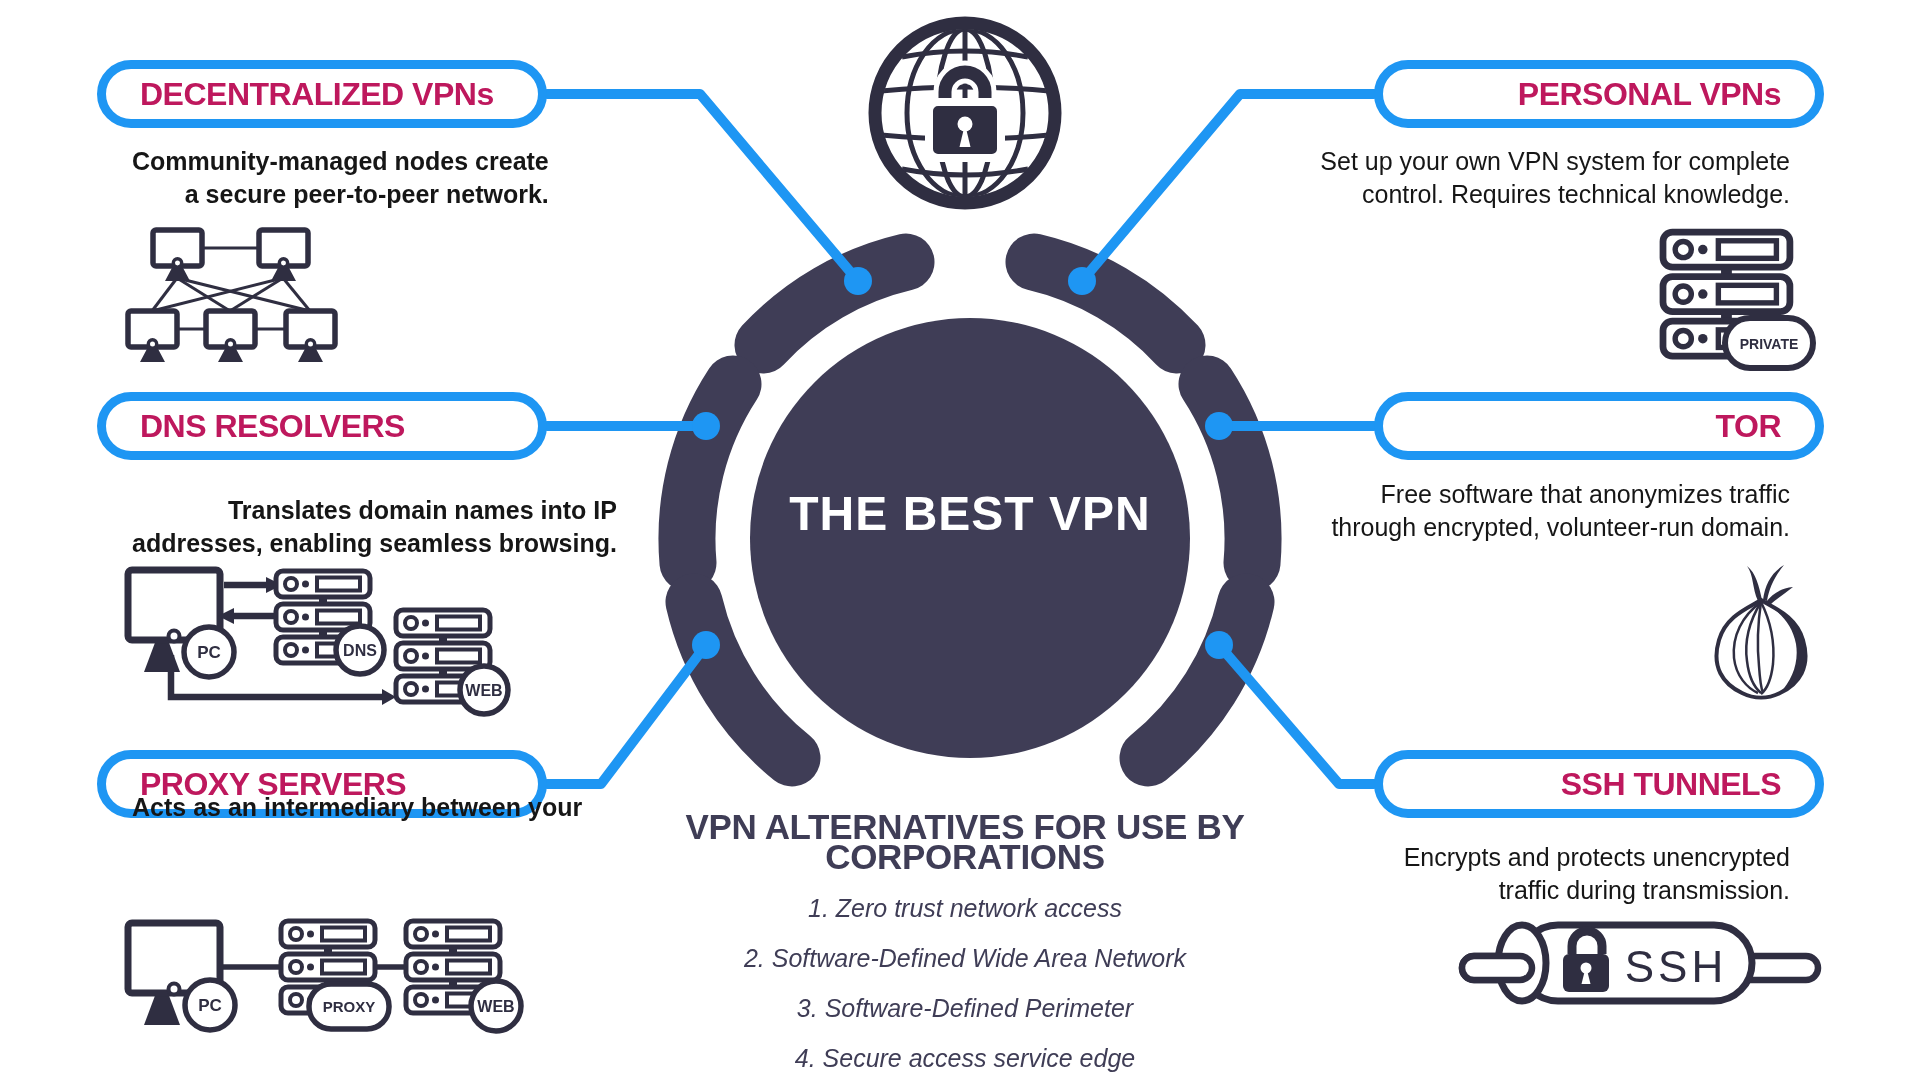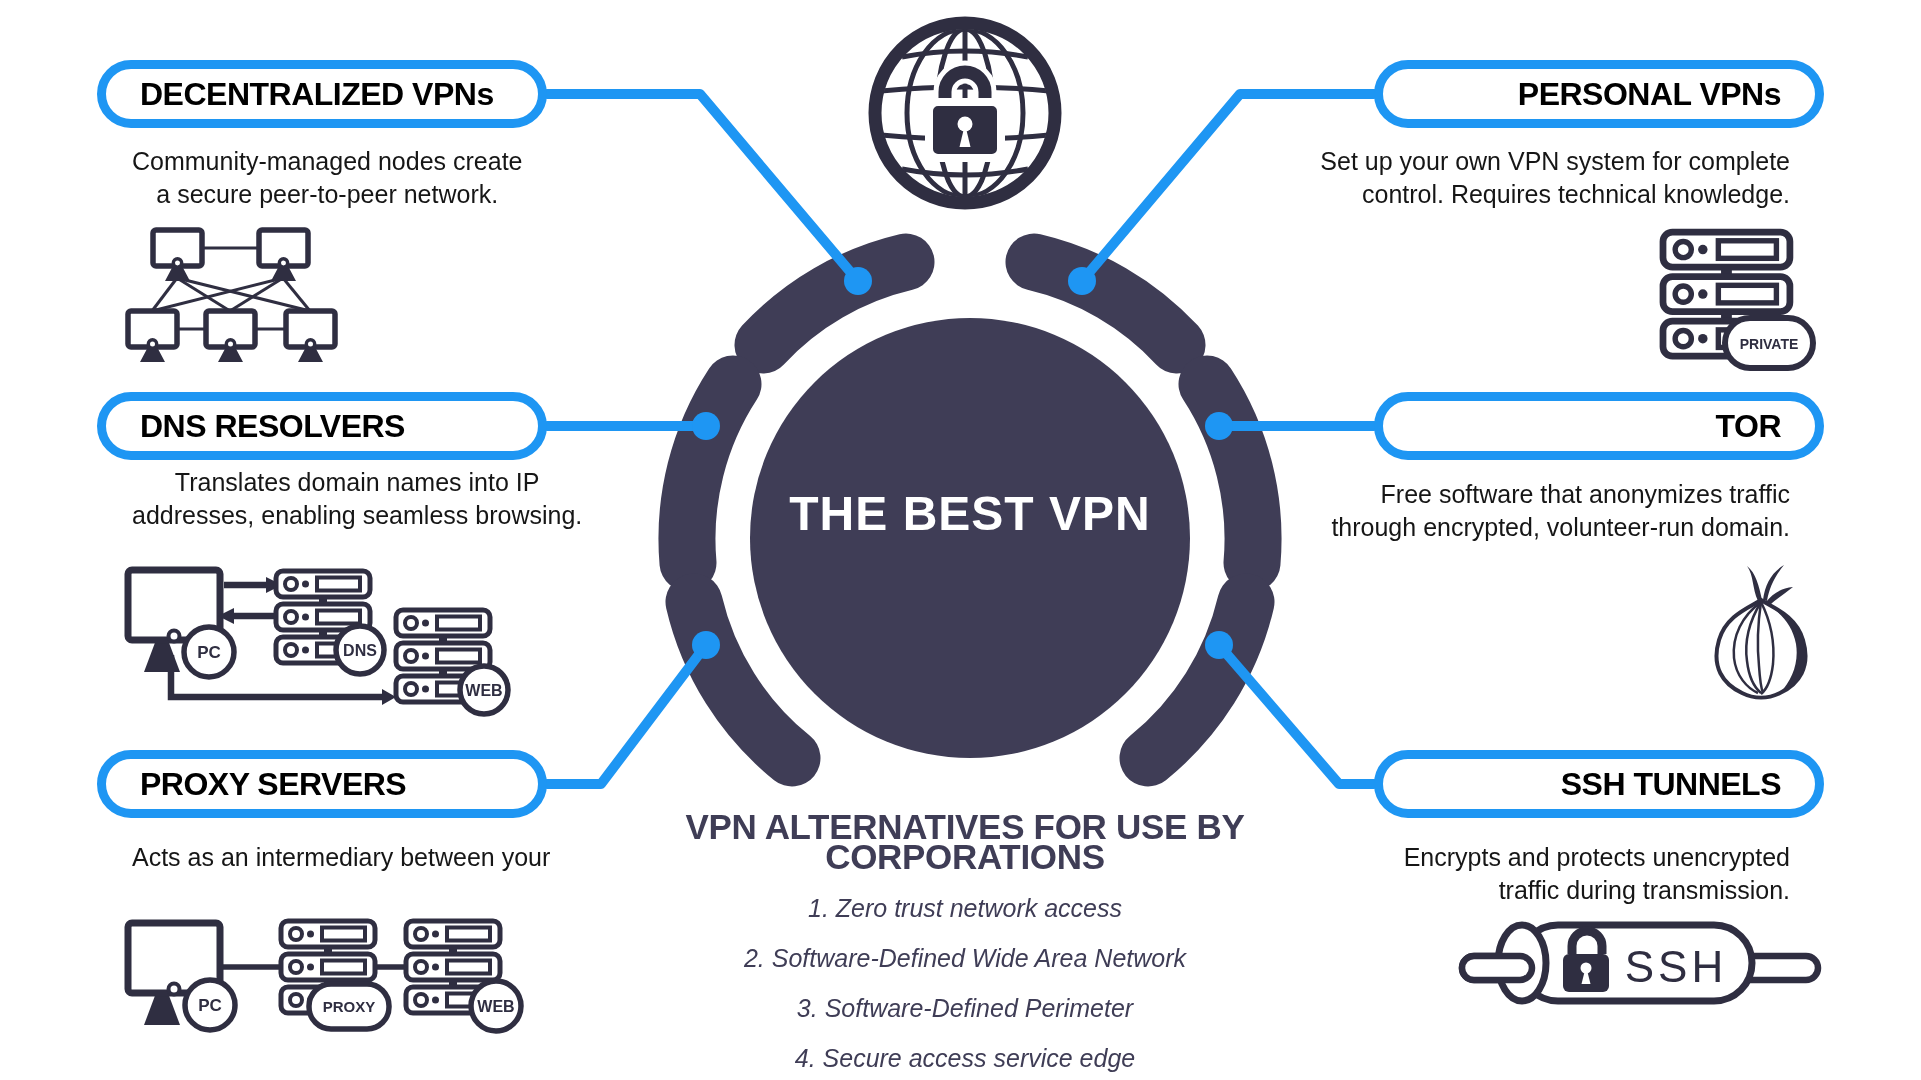--- a/index.html
+++ b/index.html
@@ -5,28 +5,28 @@
   html,body{margin:0;padding:0;background:#ffffff;}
   .canvas{
     position:relative;width:1921px;height:1080px;overflow:hidden;background:#ffffff;
     font-family:"Liberation Sans","DejaVu Sans",sans-serif;
   }
   svg.layer{position:absolute;left:0;top:0;}
   .pill{
     position:absolute;width:450px;height:68px;box-sizing:border-box;
     background:#ffffff;border:9px solid #1E96F3;border-radius:40px;
     display:flex;align-items:center;
-    font-weight:700;font-size:32px;letter-spacing:-0.5px;color:#000000;
+    font-weight:700;font-size:32px;letter-spacing:-0.5px;color:#be185d;
   }
   .pill.left{left:97px;padding-left:34px;}
   .pill.right{left:1374px;justify-content:flex-end;padding-right:34px;}
   .desc{
     position:absolute;font-size:25px;line-height:33px;color:#161616;
   }
-  .desc.left{left:132px;text-align:center;}
+  .desc.left{left:132px;text-align:right;font-weight:bold;}
   .desc.right{right:131px;text-align:right;}
   .center-title{
     position:absolute;left:720px;top:482px;width:500px;text-align:center;
     color:#ffffff;font-weight:700;font-size:48px;line-height:63px;letter-spacing:1px;
   }
   .corp{
     position:absolute;left:620px;top:812px;width:690px;text-align:center;color:#3F3D56;
   }
   .corp-heading{font-weight:700;font-size:35px;line-height:30px;letter-spacing:-0.3px;}
   .corp-item{font-size:25px;line-height:28px;margin-top:22px;font-weight:400;font-style:italic;}
@@ -221,25 +221,25 @@
     <span>TOR</span>
   </div>
   <div class="pill right" style="top:750px;">
     <span>SSH TUNNELS</span>
   </div>
 
   <div class="desc left" style="top:145px;">
     <div>Community-managed nodes create</div>
     <div>a secure peer-to-peer network.</div>
   </div>
-  <div class="desc left" style="top:466px;">
+  <div class="desc left" style="top:494px;">
     <div>Translates domain names into IP</div>
     <div>addresses, enabling seamless browsing.</div>
   </div>
-  <div class="desc left" style="top:841px;">
+  <div class="desc left" style="top:791px;">
     <div>Acts as an intermediary between your</div>
   </div>
   <div class="desc right" style="top:145px;">
     <div>Set up your own VPN system for complete</div>
     <div>control. Requires technical knowledge.</div>
   </div>
   <div class="desc right" style="top:478px;">
     <div>Free software that anonymizes traffic</div>
     <div>through encrypted, volunteer-run domain.</div>
   </div>

